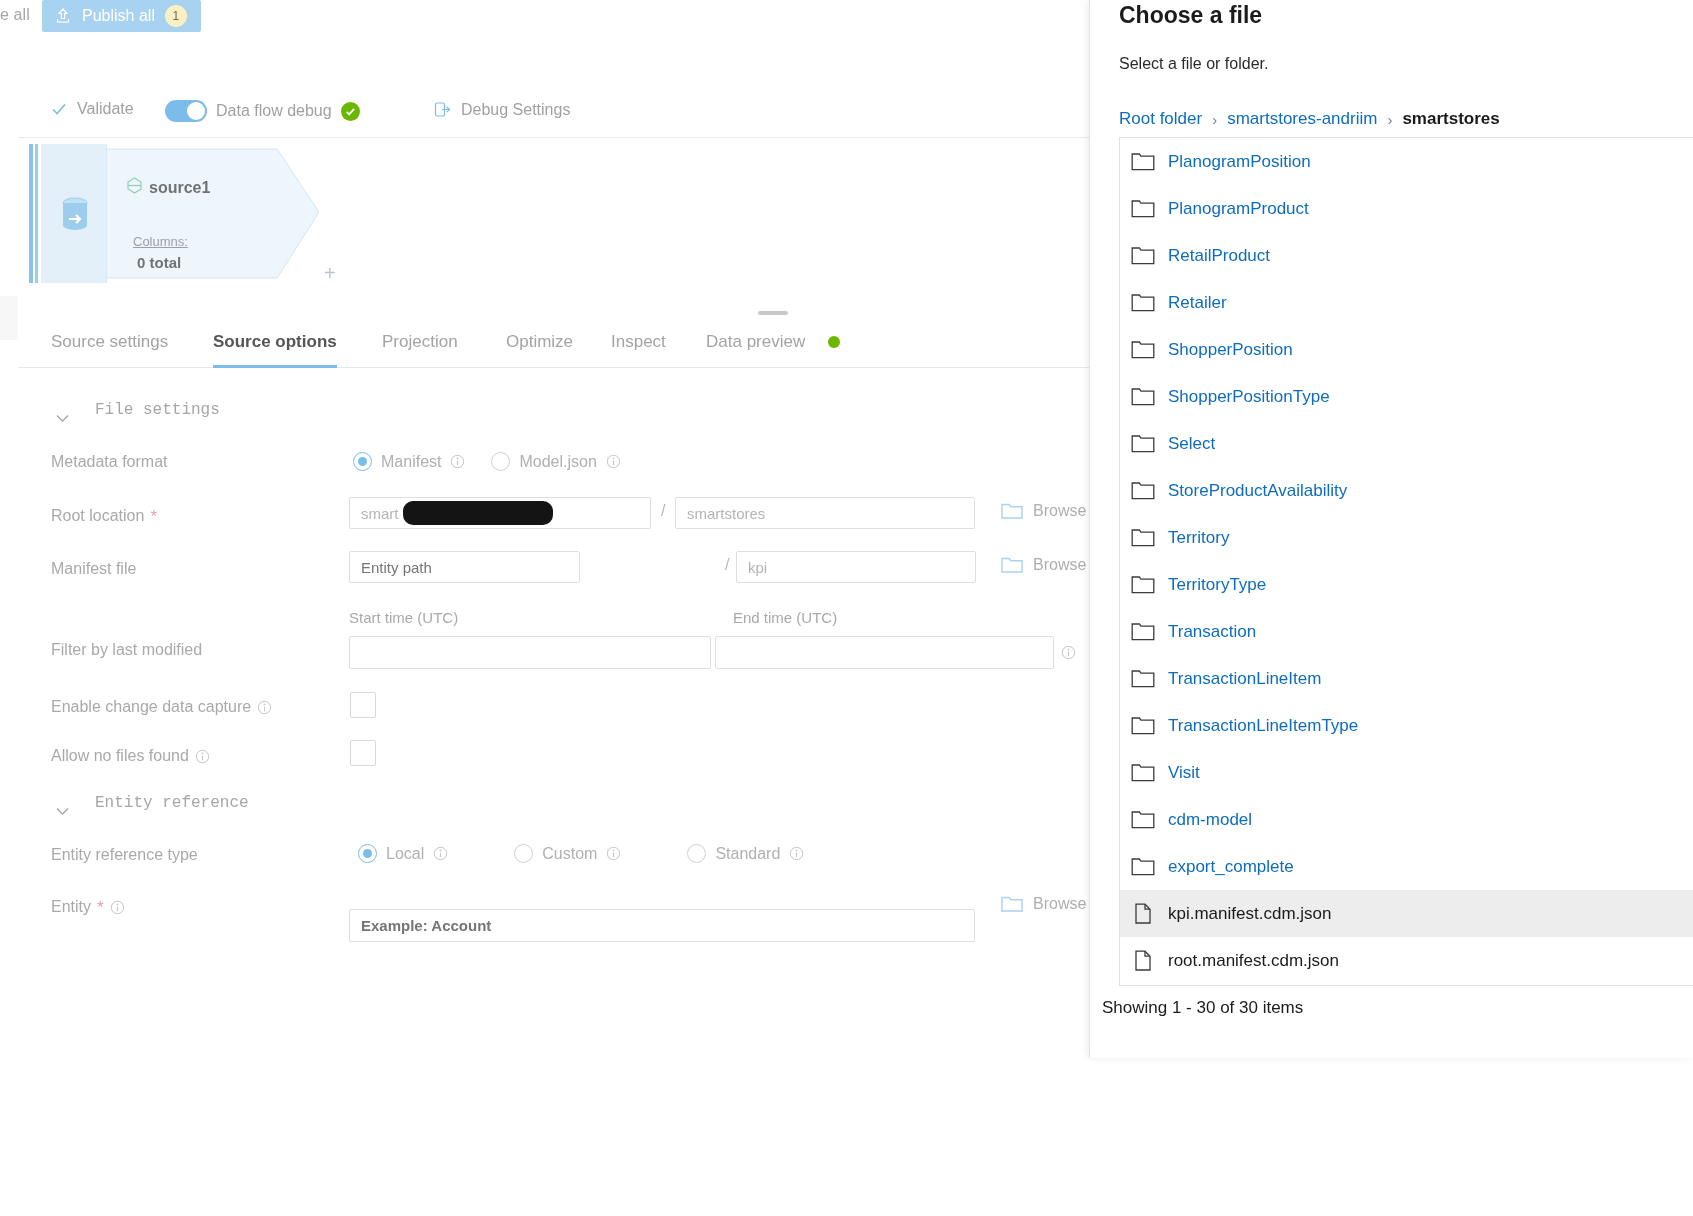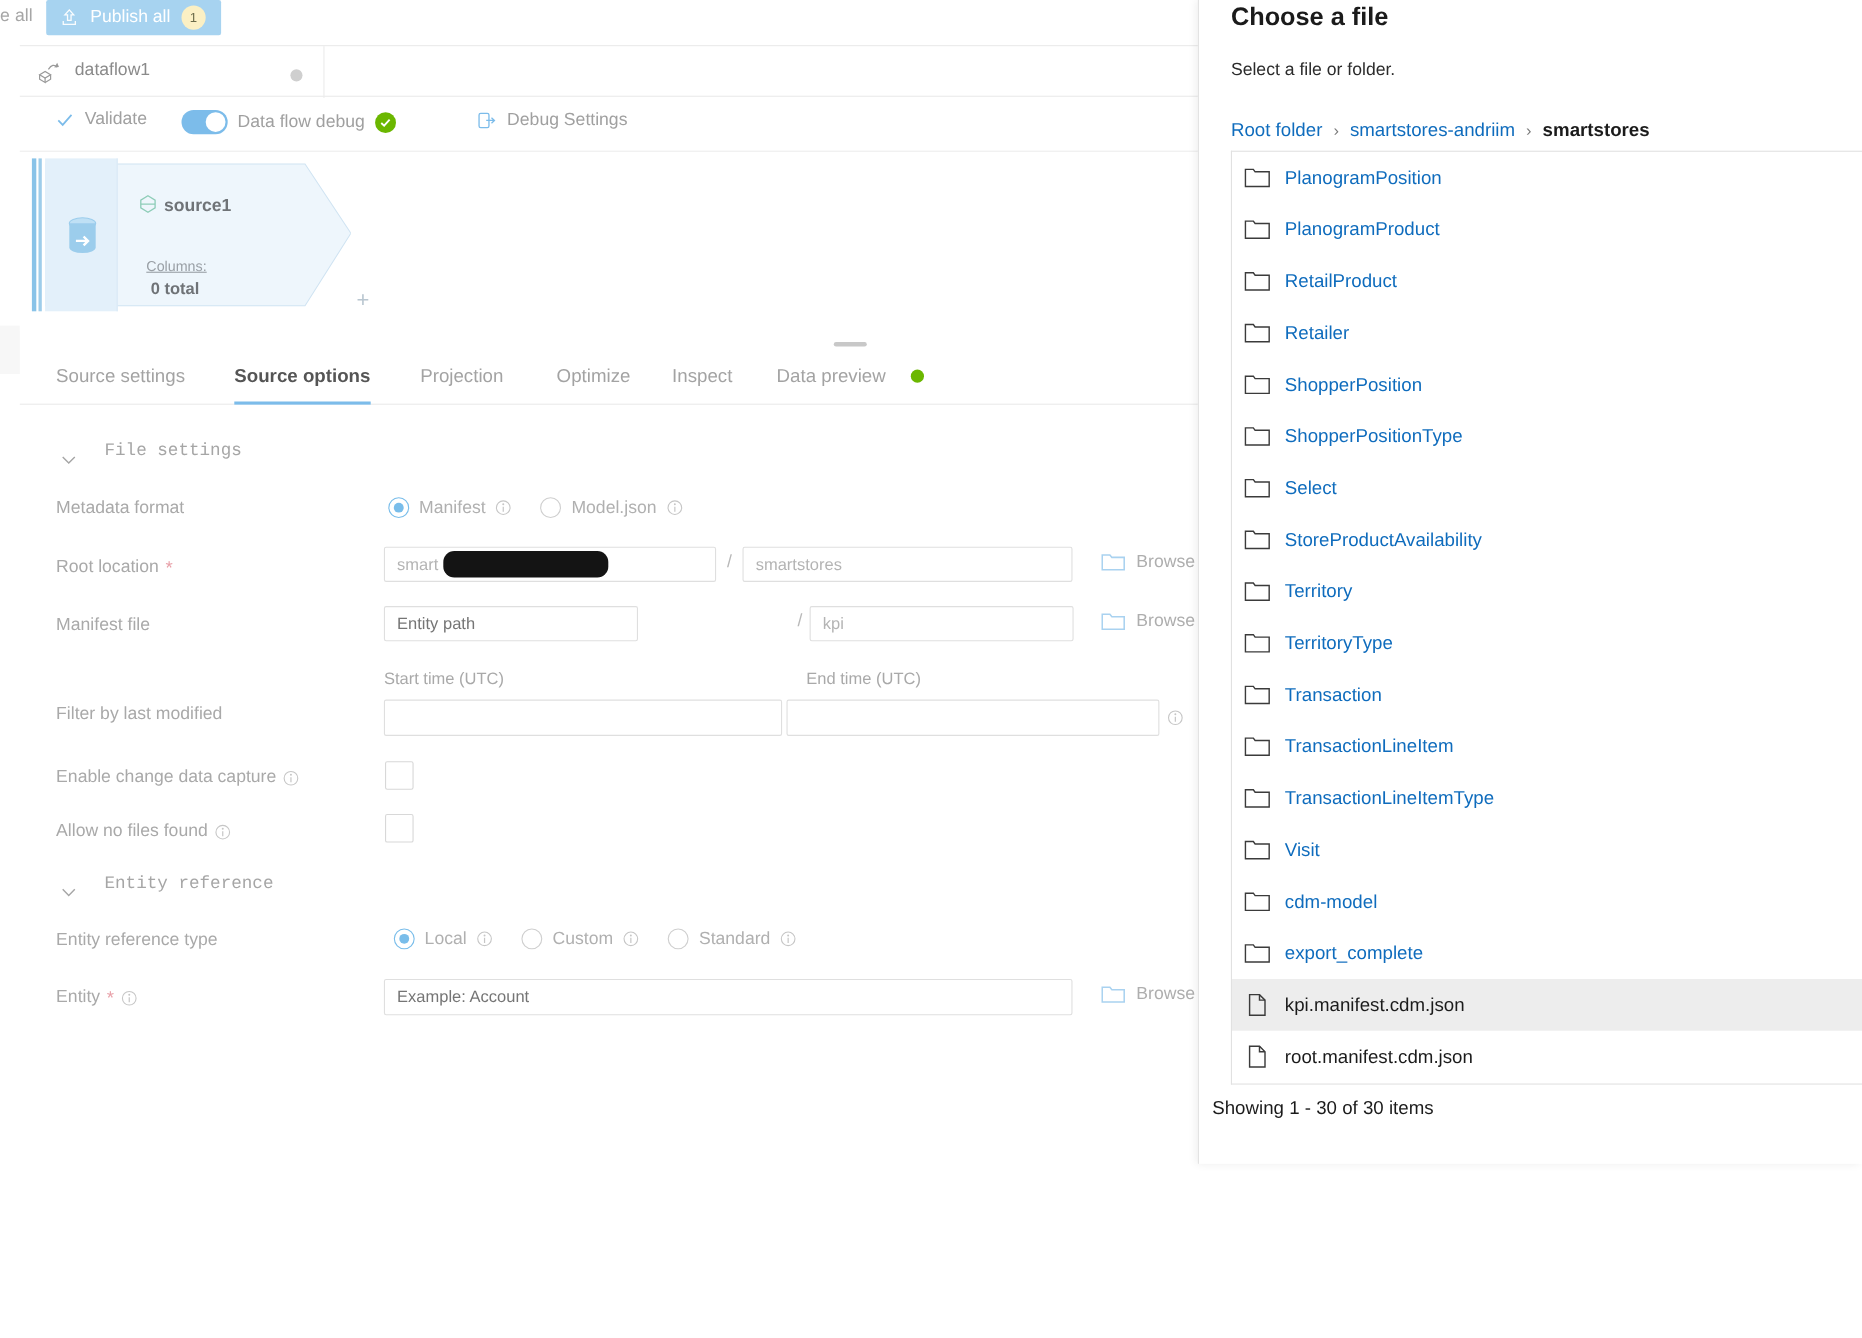--- a/index.html
+++ b/index.html
@@ -166,34 +166,20 @@
         <svg width="18" height="18" viewBox="0 0 18 18">
             <path d="M9 2 L13 6.5 H10.6 V11.5 H7.4 V6.5 H5 Z" fill="none" stroke="#fff" stroke-width="1.2"></path>
             <path d="M3.5 12 V15.2 H14.5 V12" fill="none" stroke="#fff" stroke-width="1.2"></path>
           </svg>
       </span>
       <span class="pa-text">Publish all</span>
       <span class="pa-badge">1</span>
     </div>
   </div>
 
-  <div class="df-bar">
-    <span class="df-icon">
-      <svg width="24" height="24" viewBox="0 0 24 24">
-          <path d="M3 14 l5-3 5 3 -5 3z" fill="none" stroke="#9a9a9a" stroke-width="1.1"></path>
-          <path d="M3 14 v4 l5 3 v-4" fill="none" stroke="#9a9a9a" stroke-width="1.1"></path>
-          <path d="M13 14 v4 l-5 3" fill="none" stroke="#9a9a9a" stroke-width="1.1"></path>
-          <path d="M11 9 q4-6 8-2" fill="none" stroke="#9a9a9a" stroke-width="1.1"></path>
-          <path d="M19 3 l1.6 4 -4.2 .3z" fill="#9a9a9a"></path>
-        </svg>
-    </span>
-    <span class="df-name">dataflow1</span>
-    <span class="df-dot"></span>
-    <span class="df-divider"></span>
-  </div>
 
   <div class="tb">
     <div class="tb-item" style="left:32px;">
       <span class="check-ico">
         <svg width="18" height="18" viewBox="0 0 18 18">
             <path d="M3 9.5 L7 13.5 L15 4.5" fill="none" stroke="#7cbcea" stroke-width="1.6"></path>
           </svg>
       </span>
       <span class="tb-label">Validate</span>
     </div>
@@ -400,21 +386,21 @@
         <svg width="13" height="9" viewBox="0 0 13 9">
             <path d="M1 1.5 L6.5 7 L12 1.5" fill="none" stroke="#a6a6a6" stroke-width="1.3"></path>
           </svg>
       </span>
       <span class="section-title">Entity reference</span>
     </div>
 
     <div class="f-label" style="left:33px; top:478px;">
       <span>Entity reference type</span>
     </div>
-    <div class="radio-grp" style="left:340px; top:476px;">
+    <div class="radio-grp" style="left:340px; top:476px;gap:40px;">
       <label class="radio">
         <span class="rb on"></span>
         <span class="rb-text">Local</span>
         <span class="info-i">
           <svg width="15" height="15" viewBox="0 0 15 15">
               <circle cx="7.5" cy="7.5" r="6.2" fill="none" stroke="#c6c6c6" stroke-width="1"></circle>
               <circle cx="7.5" cy="4.4" r="0.9" fill="#c6c6c6"></circle>
               <path d="M7.5 6.6 v4.6" stroke="#c6c6c6" stroke-width="1.1"></path>
             </svg>
         </span>
@@ -447,21 +433,21 @@
       <span>Entity</span>
       <span class="req">*</span>
       <span class="info-i">
         <svg width="15" height="15" viewBox="0 0 15 15">
             <circle cx="7.5" cy="7.5" r="6.2" fill="none" stroke="#c6c6c6" stroke-width="1"></circle>
             <circle cx="7.5" cy="4.4" r="0.9" fill="#c6c6c6"></circle>
             <path d="M7.5 6.6 v4.6" stroke="#c6c6c6" stroke-width="1.1"></path>
           </svg>
       </span>
     </div>
-    <input class="inp" style="left: 331px; top: 522px; width: 626px; height: 33px;" placeholder="Example: Account">
+    <input class="inp" style="left: 331px; top: 541px; width: 626px; height: 33px; font-weight: bold;" placeholder="Example: Account">
     <div class="browse" style="left:983px; top:526px;">
       <span class="folder-blue">
         <svg width="22" height="19" viewBox="0 0 22 19">
             <path d="M1 3.5 h7 l1.8 2.2 H21 V17 H1 Z" fill="none" stroke="#a9d2f0" stroke-width="1.4"></path>
           </svg>
       </span>
       <span class="browse-label">Browse</span>
     </div>
 
   </div>

